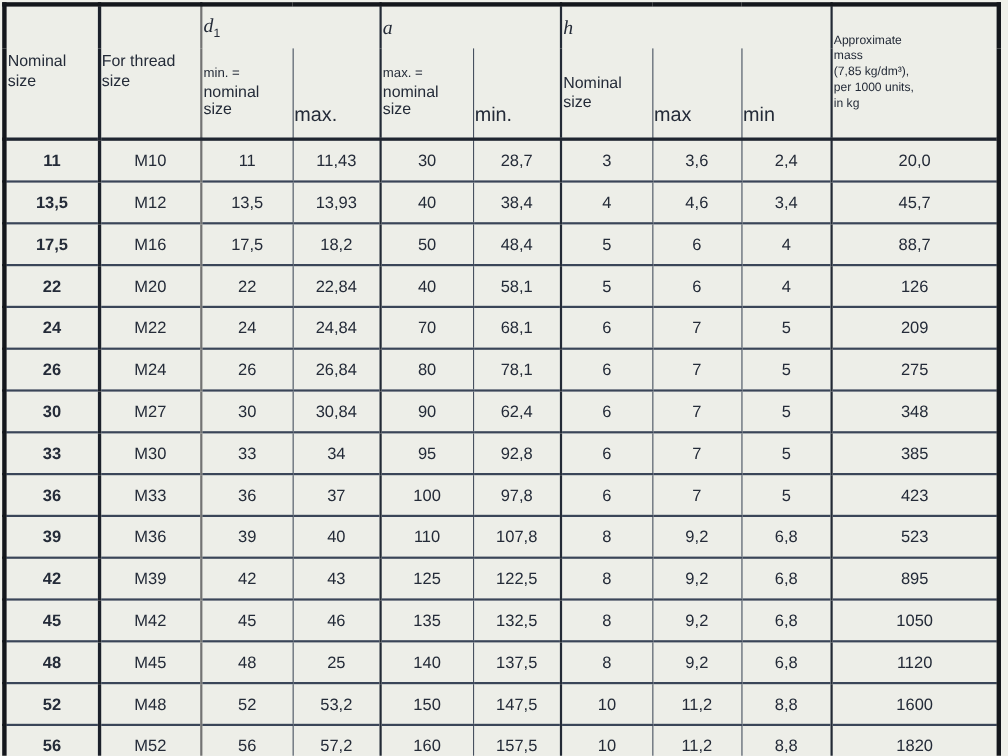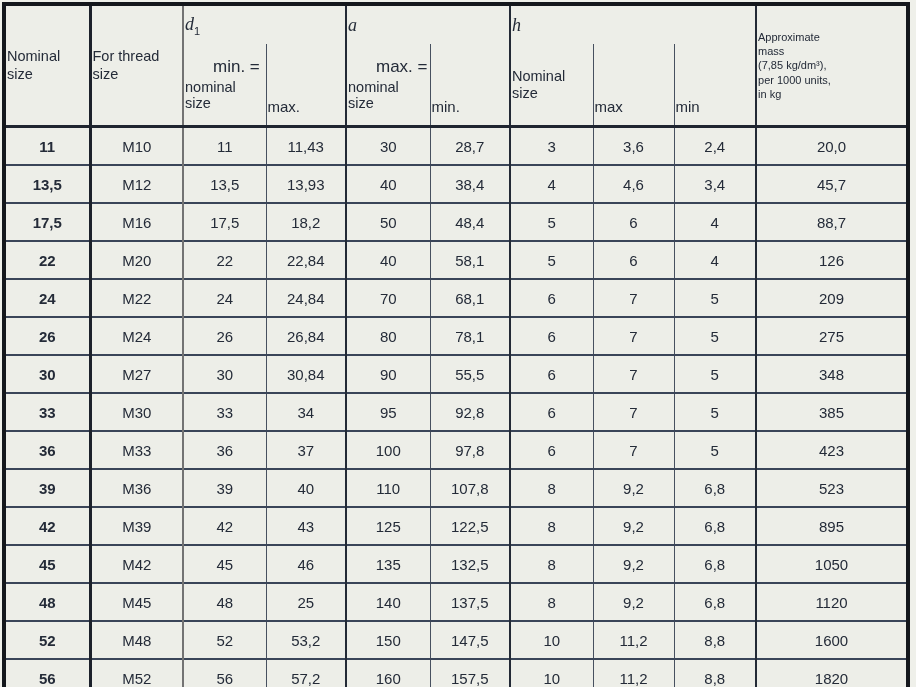--- a/index.html
+++ b/index.html
@@ -31,22 +31,22 @@
   .c1{border-right:2px solid #737373;}
   .c2,.c4,.c6,.c7{border-right:1px solid #47505f;}
   .c3,.c5,.c8{border-right:2px solid #232a36;}
   th.gb{border-right:2px solid #232a36;}
 
   
   .hcell{font-size:14.5px;line-height:1.2;vertical-align:middle;}
   .group-label{vertical-align:middle;font-family:"Liberation Serif","DejaVu Serif",serif;font-style:italic;font-size:18px;}
   .group-label sub{font-size:11px;font-style:normal;font-family:"Liberation Sans",sans-serif;}
   .sub-mid{vertical-align:middle;font-size:14.5px;line-height:1.15;}
-  .sub-mid .eq{display:block;font-size:17px;margin-bottom:2px;padding-left:28px;}
-  .sub-bot{vertical-align:bottom;padding-bottom:10px;font-size:15px;}
+  .sub-mid .eq{display:block;font-size:12px;margin-bottom:2px;}
+  .sub-bot{vertical-align:bottom;padding-bottom:10px;font-size:18px;}
   .mass-head{vertical-align:middle;font-size:11px;line-height:1.3;}
 
   
   tbody td{
     text-align:center;font-size:15px;height:34px;
     border-top:2px solid #3a4558;
   }
   tbody td.c0{font-weight:bold;}
 </style>
 </head>
@@ -174,21 +174,21 @@
         <td class="c7">7</td>
         <td class="c8">5</td>
         <td class="c9">275</td>
       </tr>
       <tr>
         <td class="c0">30</td>
         <td class="c1">M27</td>
         <td class="c2">30</td>
         <td class="c3">30,84</td>
         <td class="c4">90</td>
-        <td class="c5">55,5</td>
+        <td class="c5">62,4</td>
         <td class="c6">6</td>
         <td class="c7">7</td>
         <td class="c8">5</td>
         <td class="c9">348</td>
       </tr>
       <tr>
         <td class="c0">33</td>
         <td class="c1">M30</td>
         <td class="c2">33</td>
         <td class="c3">34</td>

